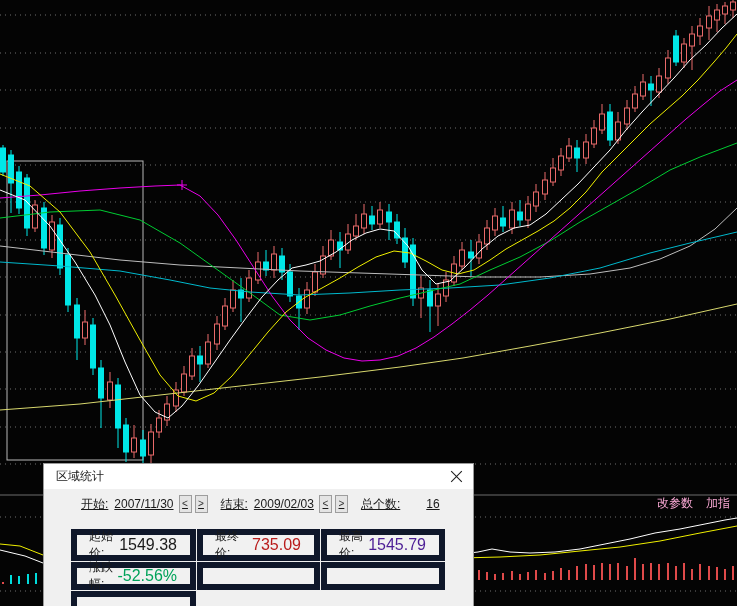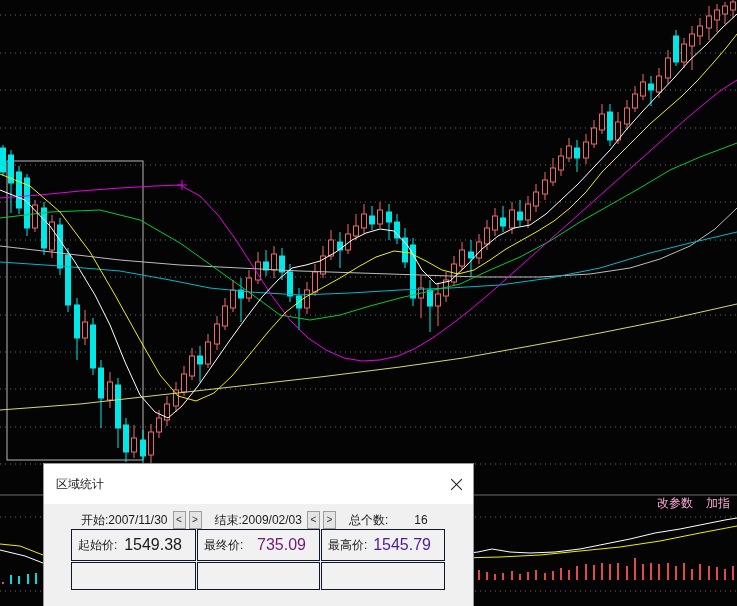--- a/index.html
+++ b/index.html
@@ -5,39 +5,39 @@
   html,body{margin:0;padding:0;background:#000;}
   .screen{position:relative;width:737px;height:606px;background:#040404;overflow:hidden;
           font-family:"Liberation Sans","DejaVu Sans",sans-serif;}
   #chart-svg{position:absolute;left:0;top:0;}
   .pane-links{position:absolute;left:657px;top:495px;display:flex;gap:13px;
               font-size:12px;color:#f9a8d4;white-space:nowrap;}
   .pane-links span{cursor:pointer;}
   
   .dialog{position:absolute;left:43px;top:463px;width:431px;height:170px;
           background:#f0f0f0;border:1px solid #9a9a9a;box-sizing:border-box;}
-  .dialog-titlebar{height:40px;background:#ffffff;display:flex;align-items:center;
+  .dialog-titlebar{height:25px;background:#ffffff;display:flex;align-items:center;
                    padding:0 9px 0 12px;}
   .dialog-title{font-size:12px;color:#1a1a1a;}
   .close-btn{margin-left:auto;position:relative;width:15px;height:15px;cursor:pointer;}
   .close-btn::before,.close-btn::after{content:"";position:absolute;left:0;top:7px;
      width:15px;height:1px;background:#1c1c1c;}
   .close-btn::before{transform:rotate(45deg);}
   .close-btn::after{transform:rotate(-45deg);}
-  .ctrl-row{position:absolute;left:37px;top:46px;height:20px;display:flex;align-items:center;
-            font-size:12px;color:#1a1a1a;}
-  .ctrl-row .val{}
+  .ctrl-row{position:absolute;left:37px;top:30px;height:20px;display:flex;align-items:center;
+            font-size:12px;color:#1a1a1a;text-decoration:underline;}
+  .ctrl-row .val{margin-left:6px;}
   .spin{width:13px;height:18px;margin-left:3px;background:#e4e4e4;border:1px solid #9d9d9d;
         box-sizing:border-box;font-size:10px;line-height:15px;text-align:center;color:#333;cursor:pointer;}
   .gap-l{margin-left:13px;}
   .count-val{margin-left:26px;}
   .stats-table{position:absolute;left:27px;top:65px;display:grid;
                grid-template-columns:125px 123px 124px;grid-template-rows:32px 28px 24px;gap:1px;}
-  .cell{background:#f1f1f1;border:1px solid #0f172a;display:flex;align-items:center;
-        justify-content:space-between;padding:0 13px 0 6px;font-size:12px;color:#1a1a1a;}
+  .cell{background:#f1f1f1;border:6px solid #0f172a;display:flex;align-items:center;
+        justify-content:space-between;padding:0 13px 0 12px;font-size:12px;color:#1a1a1a;}
   .cell .cell-value{font-size:16px;}
 </style>
 </head>
 <body>
 
 <div class="screen">
 
   <svg id="chart-svg" width="737" height="606" xmlns="http://www.w3.org/2000/svg">
       <g>
         <line x1="0" y1="15" x2="737" y2="15" stroke="#6e6e6e" stroke-width="1" stroke-dasharray="1 4"></line>
@@ -327,24 +327,28 @@
       <span class="count-val">16</span>
     </div>
 
     <div class="stats-table">
       <div class="cell">
         <span>起始价:</span>
         <span class="cell-value" style="color: rgb(26, 26, 26);">1549.38</span>
       </div>
       <div class="cell">
         <span>最终价:</span>
-        <span class="cell-value" style="color: #701a75;">735.09</span>
+        <span class="cell-value" style="color: #b91c1c;">735.09</span>
       </div>
       <div class="cell">
         <span>最高价:</span>
         <span class="cell-value" style="color: #4c1d95;">1545.79</span>
+      </div>
+      <div class="cell">
+        <span>涨跌幅:</span>
+        <span class="cell-value" style="color: rgb(0, 163, 90);">-52.56%</span>
       </div>
       <div class="cell"></div>
       <div class="cell"></div>
       <div class="cell"></div>
     </div>
   </div>
 </div>
 
 </body></html>

